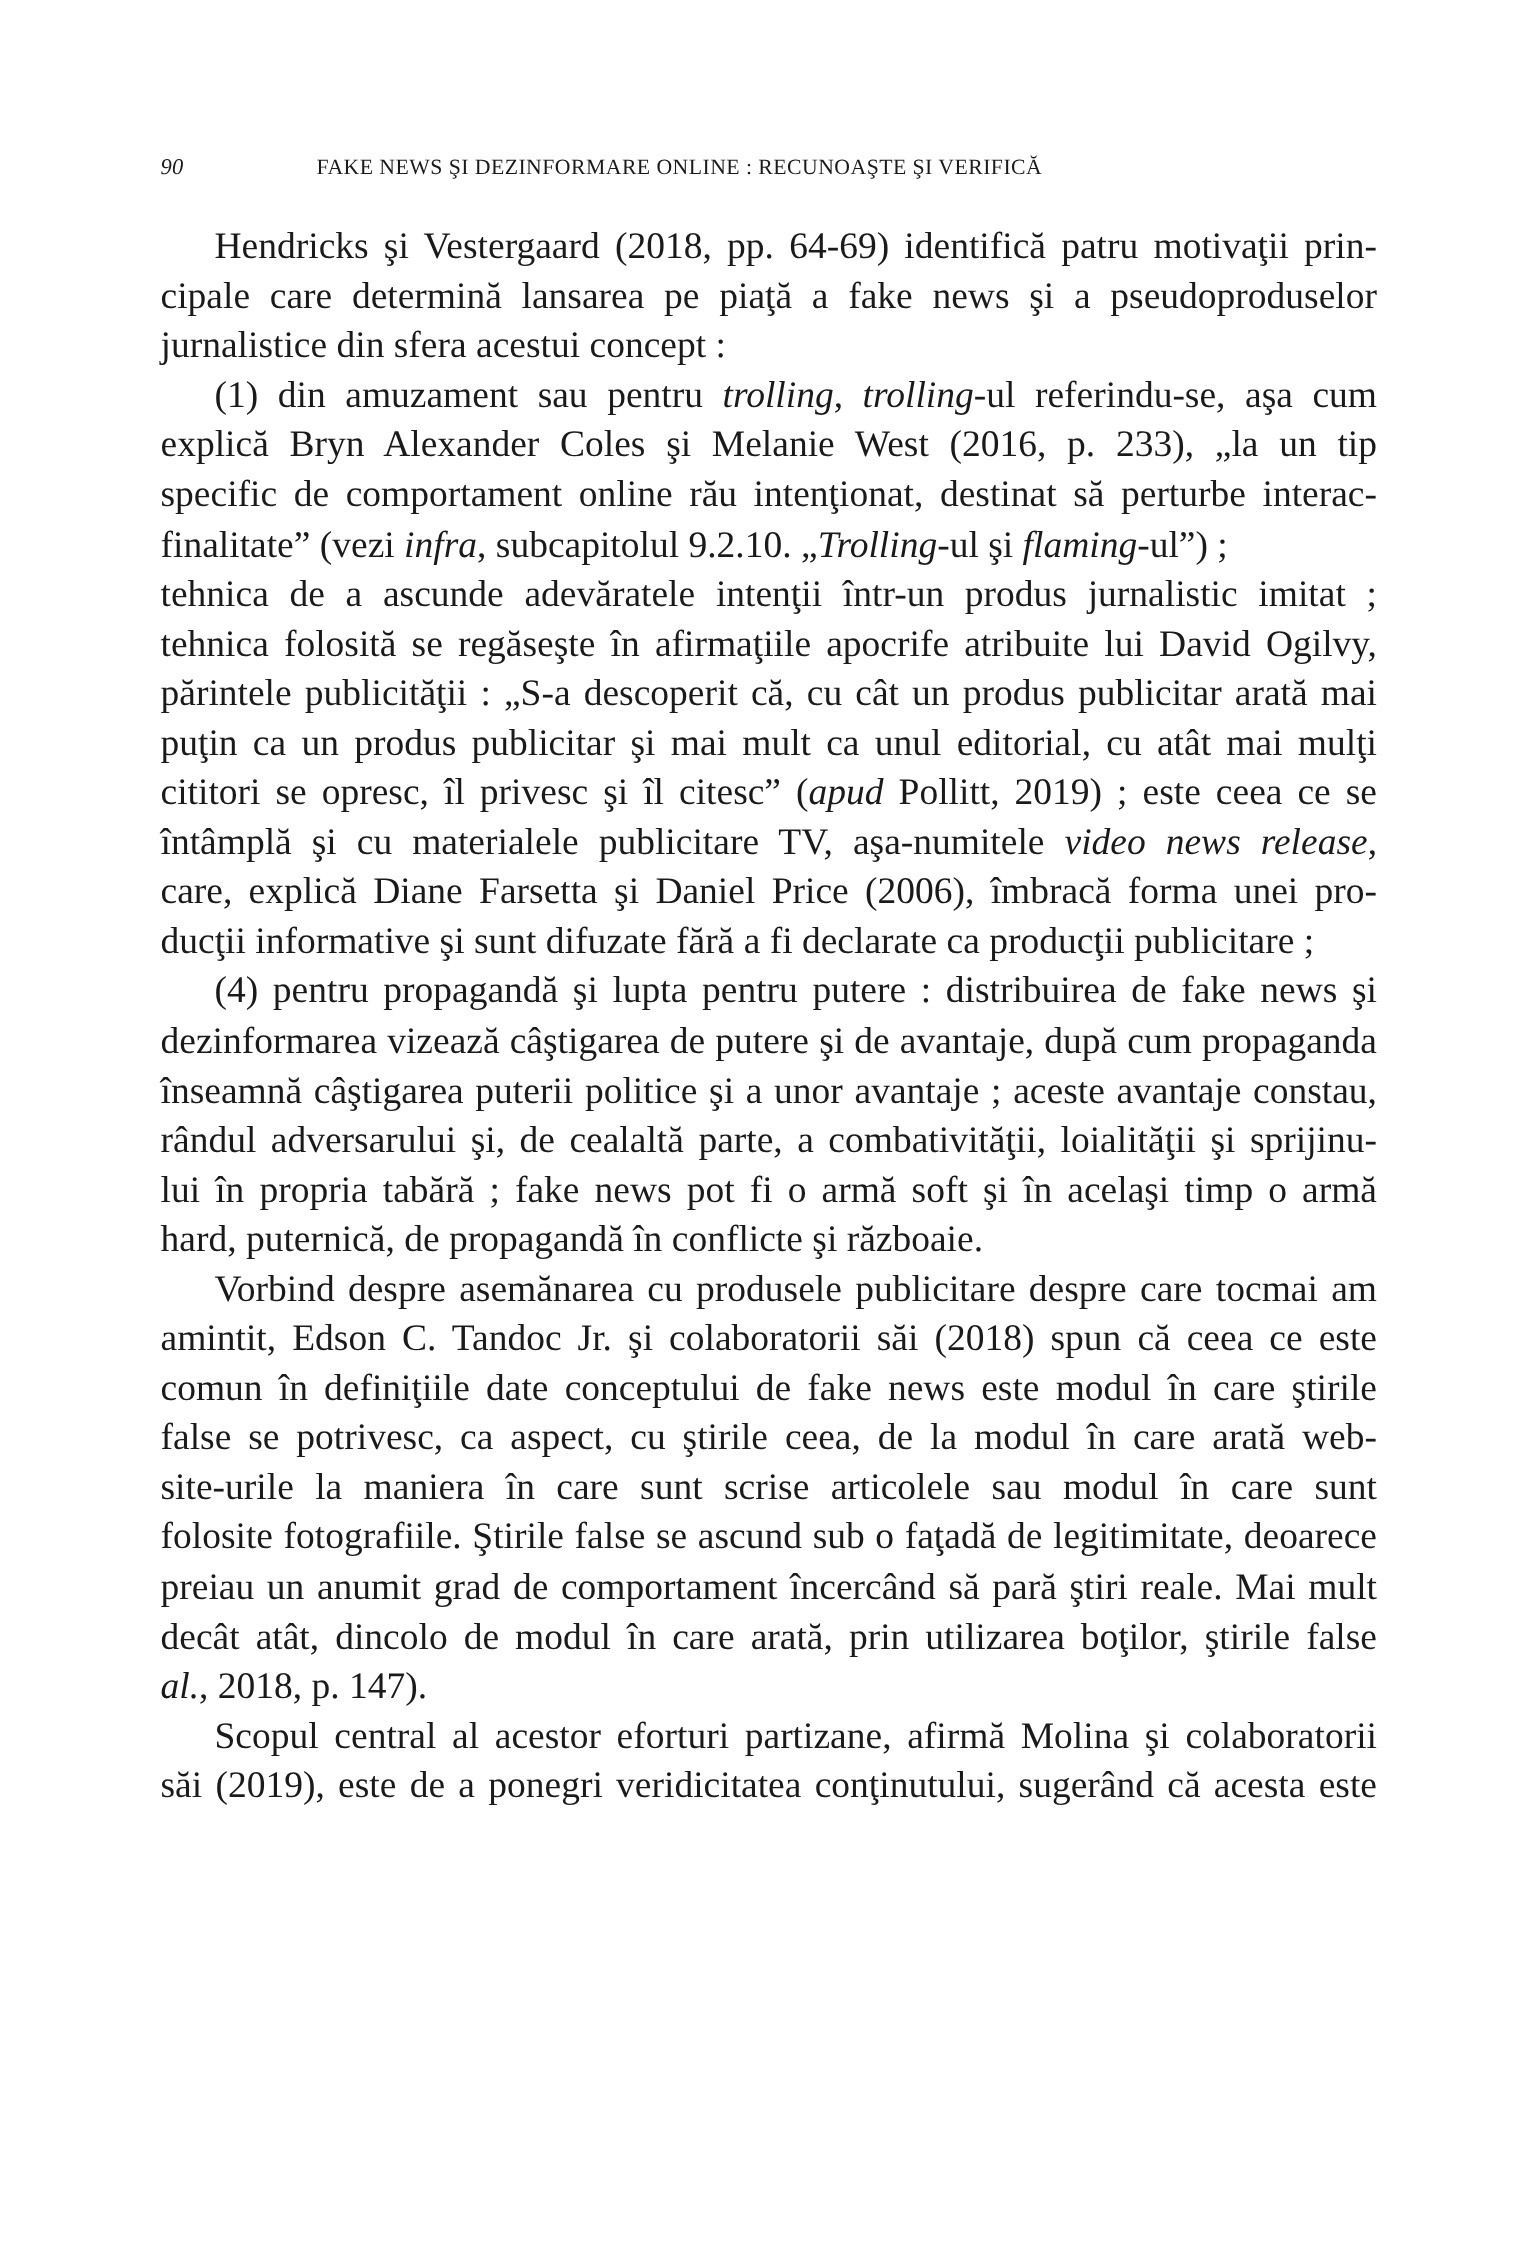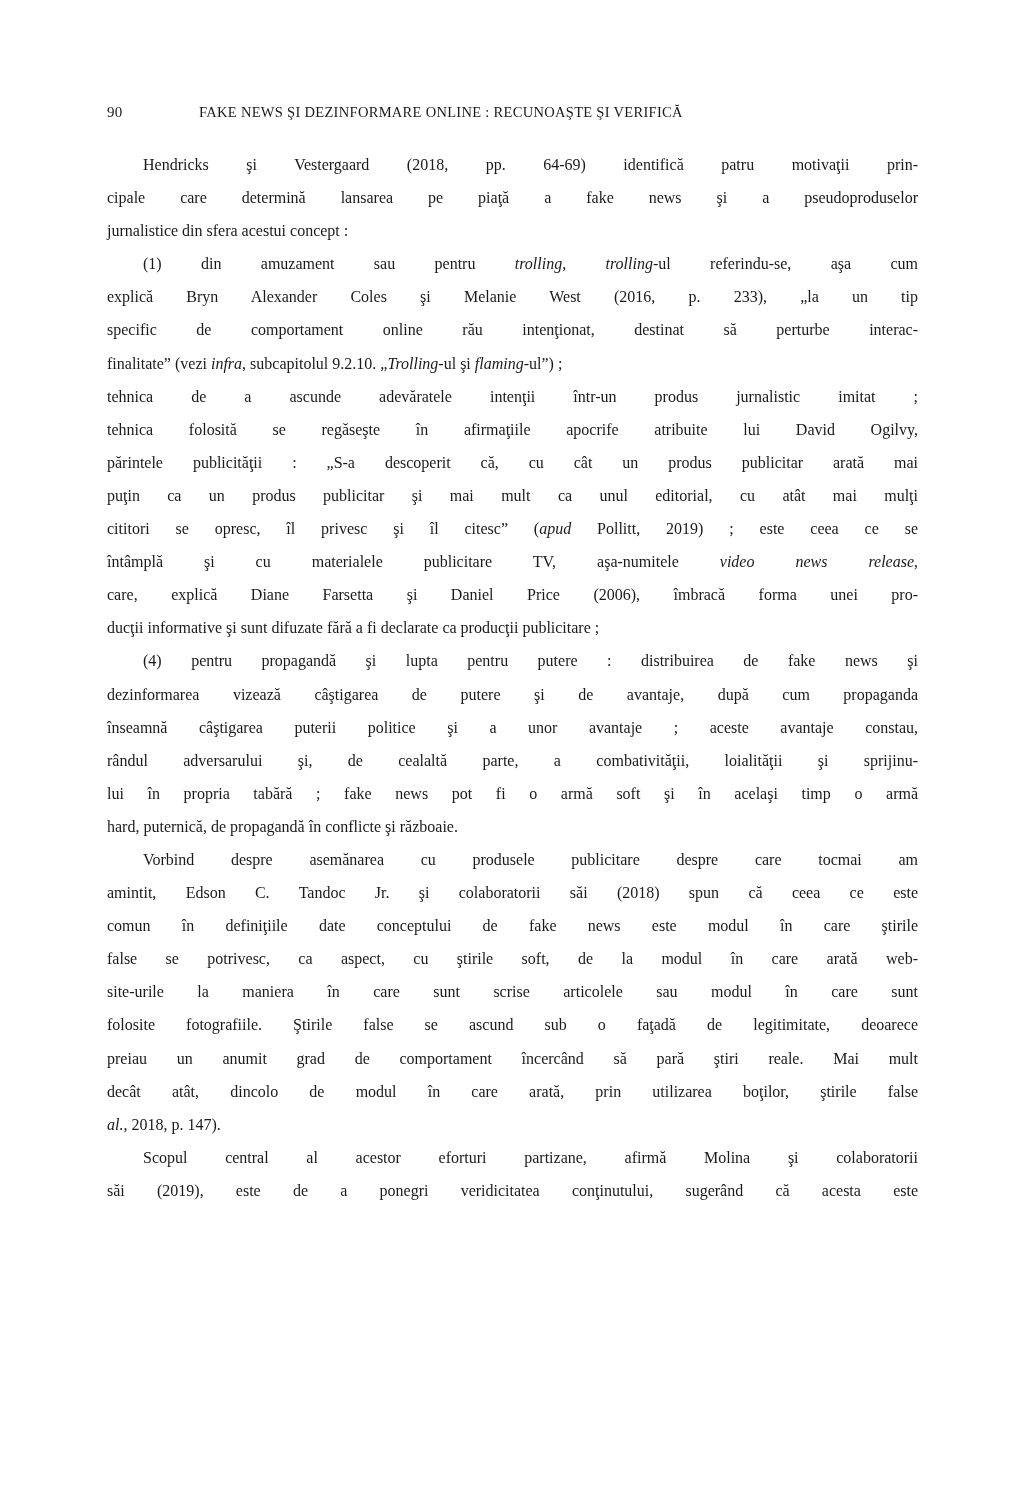--- a/index.html
+++ b/index.html
@@ -1,22 +1,22 @@
 <!DOCTYPE html>
 <html><head>
 <meta charset="utf-8">
 <style>
   html, body { margin:0; padding:0; background:#ffffff; }
   body { width:1024px; height:1504px; position:relative; overflow:hidden; color:#1a1a1a;
          font-family:"Liberation Serif","DejaVu Serif",serif; }
   .page { position:absolute; left:107px; top:0; width:811px; }
   .header { position:absolute; top:104px; left:0; width:811px; height:24px; font-size:15px; letter-spacing:0.2px; }
-  .header .pagenum { position:absolute; left:0; top:0; }
-  .header .running-title { position:absolute; left:92px; top:0; text-transform:uppercase; font-size:14.5px; letter-spacing:0.3px; }
-  .body { position:absolute; top:148px; left:0; width:811px; font-size:16px; }
+  .header .pagenum { position:absolute; left:0; top:0;font-style:italic; }
+  .header .running-title { position:absolute; left:104px; top:0; text-transform:uppercase; font-size:14.5px; letter-spacing:0.3px; }
+  .body { position:absolute; top:148px; left:0; width:811px; font-size:25px; }
   .line { height:33.1px; line-height:33.1px; white-space:nowrap; text-align:justify; text-align-last:justify; display:block; }
   .line.last { text-align-last:left; }
   .line.indent { padding-left:36px; }
   i { font-style:italic; }
 </style>
 </head>
 <body>
 
 <div class="page">
   <div class="header">
@@ -50,21 +50,21 @@
         <span class="line"><span>dezinformarea vizează câştigarea de putere şi de avantaje, după cum propaganda</span></span>
         <span class="line"><span>înseamnă câştigarea puterii politice şi a unor avantaje ; aceste avantaje constau,</span></span>
         <span class="line"><span>rândul adversarului şi, de cealaltă parte, a combativităţii, loialităţii şi sprijinu-</span></span>
         <span class="line"><span>lui în propria tabără ; fake news pot fi o armă soft şi în acelaşi timp o armă</span></span>
         <span class="line last"><span>hard, puternică, de propagandă în conflicte şi războaie.</span></span>
       </div>
       <div>
         <span class="line indent"><span>Vorbind despre asemănarea cu produsele publicitare despre care tocmai am</span></span>
         <span class="line"><span>amintit, Edson C. Tandoc Jr. şi colaboratorii săi (2018) spun că ceea ce este</span></span>
         <span class="line"><span>comun în definiţiile date conceptului de fake news este modul în care ştirile</span></span>
-        <span class="line"><span>false se potrivesc, ca aspect, cu ştirile soft, de la modul în care arată web-</span></span>
+        <span class="line"><span>false se potrivesc, ca aspect, cu ştirile ceea, de la modul în care arată web-</span></span>
         <span class="line"><span>site-urile la maniera în care sunt scrise articolele sau modul în care sunt</span></span>
         <span class="line"><span>folosite fotografiile. Ştirile false se ascund sub o faţadă de legitimitate, deoarece</span></span>
         <span class="line"><span>preiau un anumit grad de comportament încercând să pară ştiri reale. Mai mult</span></span>
         <span class="line"><span>decât atât, dincolo de modul în care arată, prin utilizarea boţilor, ştirile false</span></span>
         <span class="line last"><i>al.</i><span>, 2018, p. 147).</span></span>
       </div>
       <div>
         <span class="line indent"><span>Scopul central al acestor eforturi partizane, afirmă Molina şi colaboratorii</span></span>
         <span class="line"><span>săi (2019), este de a ponegri veridicitatea conţinutului, sugerând că acesta este</span></span>
       </div>

